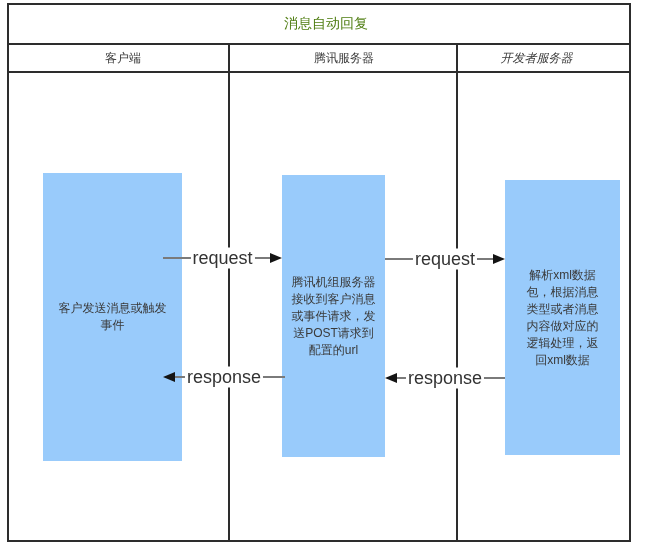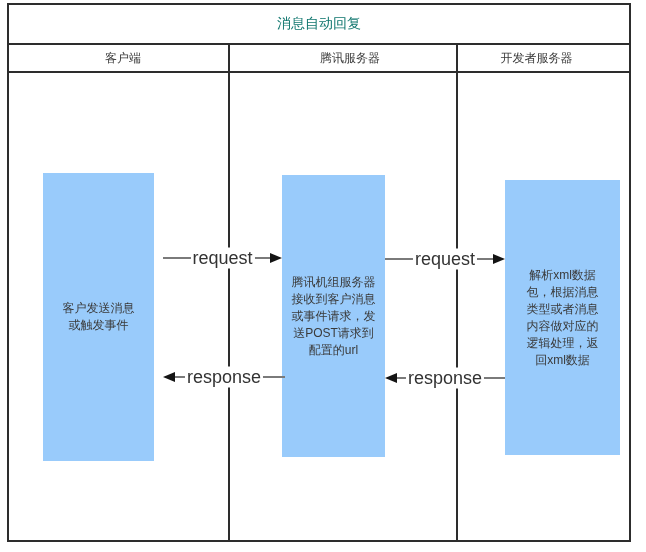--- a/index.html
+++ b/index.html
@@ -9,32 +9,32 @@
     -webkit-font-smoothing:antialiased;
   }
   .abs{position:absolute;box-sizing:border-box;}
 
   
   .frame{left:7px;top:3px;width:624px;height:539px;border:2px solid #2d2d2d;background:#ffffff;}
   .hline{background:#2d2d2d;height:2px;}
   .vline{background:#2d2d2d;width:2px;}
 
   
-  .title-cell{left:9px;top:5px;width:620px;height:38px;display:flex;align-items:center;justify-content:center;
-    font-size:14px;color:#0f766e;}
+  .title-cell{left:16px;top:5px;width:620px;height:38px;display:flex;align-items:center;justify-content:center;
+    font-size:14px;color:#4d7c0f;}
   .lane-header{top:45px;height:26px;display:flex;align-items:center;justify-content:center;
     font-size:12px;color:#3a3a3a;}
   .lane1{left:9px;width:228px;}
-  .lane2{left:220px;width:260px;}
-  .lane3{left:458px;width:157px;}
+  .lane2{left:214px;width:260px;}
+  .lane3{left:458px;width:157px;font-style:italic;}
 
   
   .node{background:#99cbfb;display:flex;align-items:center;justify-content:center;
     text-align:center;font-size:12px;line-height:17px;color:#3a3a3a;}
-  .node-client{left:43px;top:173px;width:111px;height:288px;padding:0 14px;}
+  .node-client{left:43px;top:173px;width:139px;height:288px;padding:0 14px;}
   .node-tencent{left:282px;top:175px;width:103px;height:282px;padding:16px 7px;}
   .node-developer{left:505px;top:180px;width:115px;height:275px;padding:0 20px;}
 
   
   .arrow{height:12px;}
   .arrow .shaft{position:absolute;top:5px;height:2px;background:#7a7a7a;}
   .arrow.right .shaft{left:0;right:11px;}
   .arrow.left  .shaft{left:11px;right:0;}
   .arrow .head{position:absolute;top:1px;width:0;height:0;border-top:5px solid transparent;border-bottom:5px solid transparent;}
   .arrow.right .head{right:0;border-left:12px solid #141414;}

